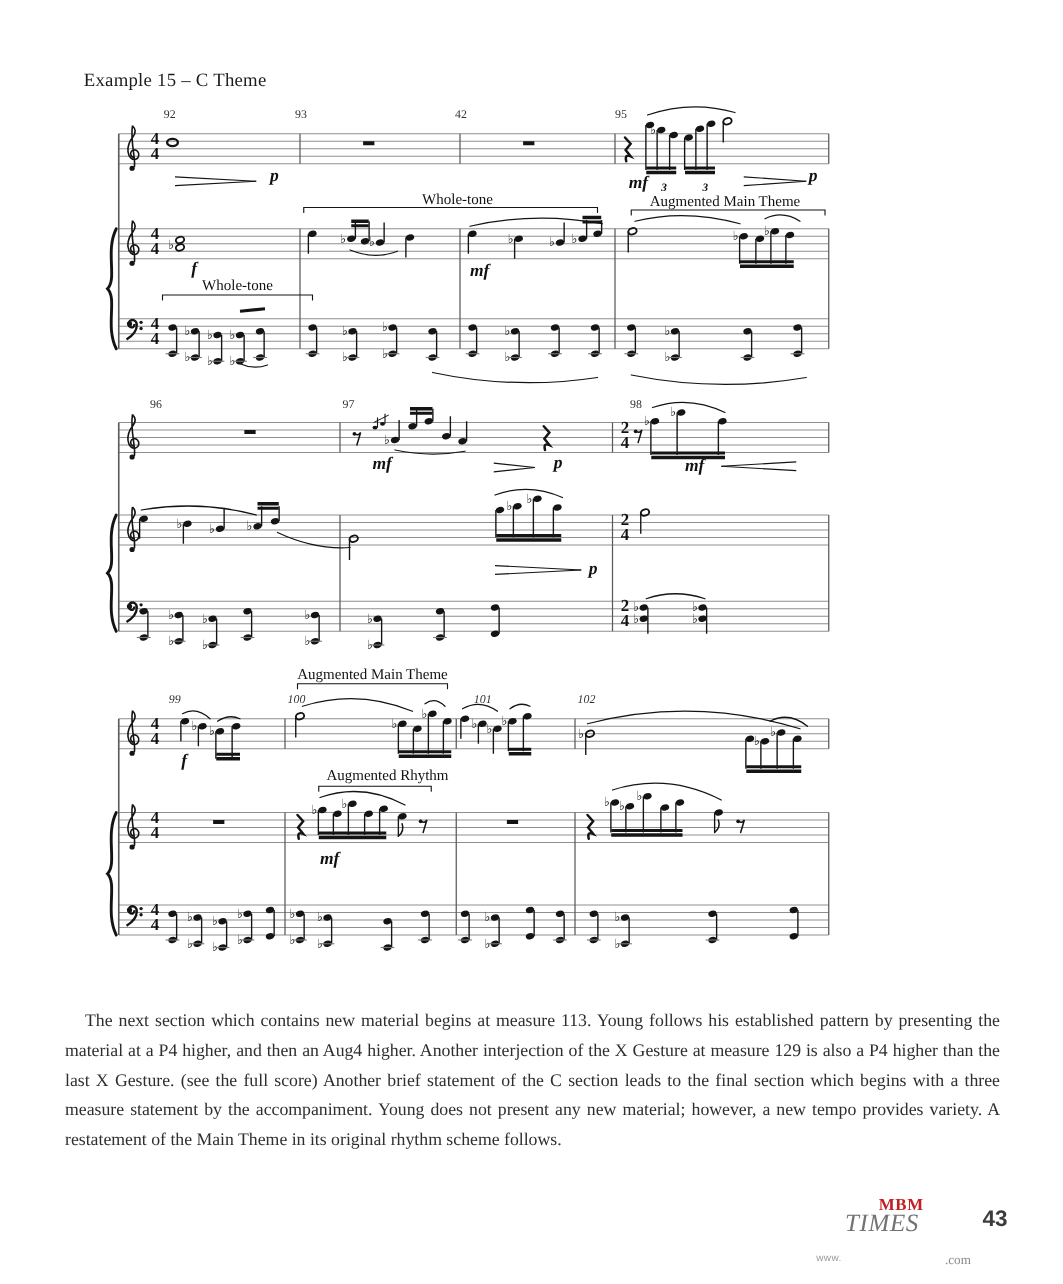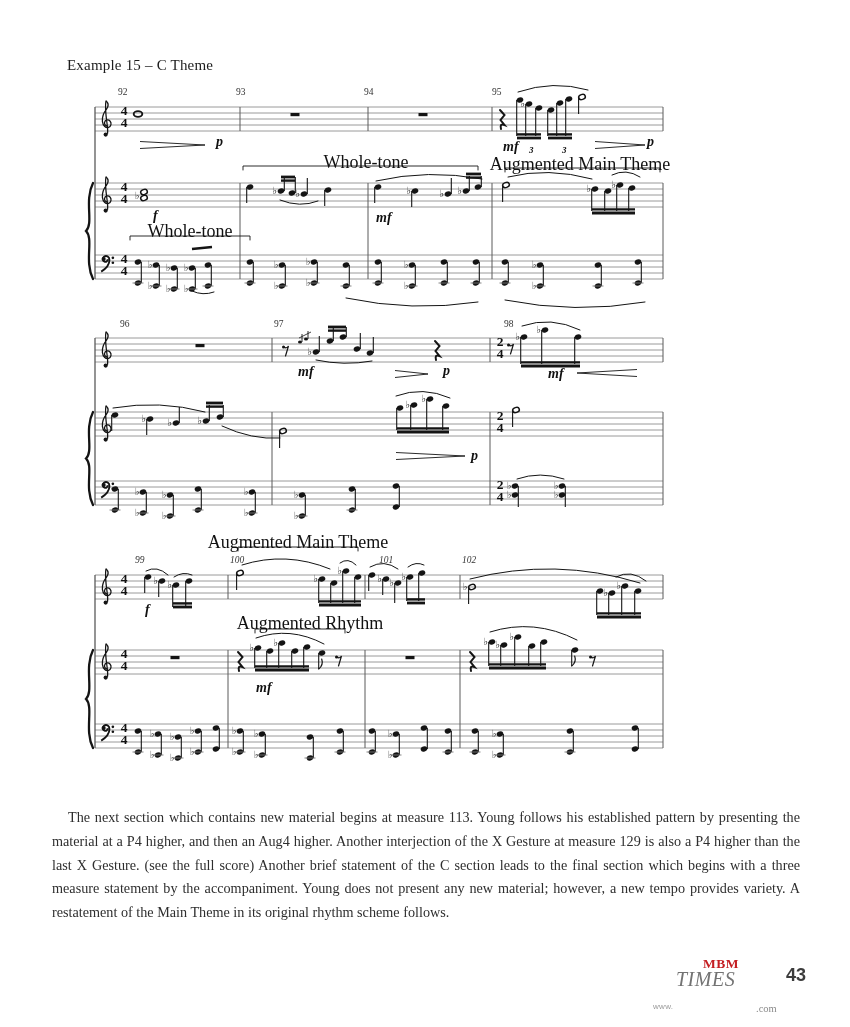--- a/index.html
+++ b/index.html
@@ -2,21 +2,21 @@
 <html><head>
 <meta charset="utf-8">
 <style>
   html,body{margin:0;padding:0;background:#fff;}
   .page{position:relative;width:850px;height:1027px;background:#ffffff;overflow:hidden;
         font-family:"Liberation Serif",serif;color:#222;}
   .t{position:absolute;white-space:nowrap;text-align:center;}
   .title{font-size:15px;color:#1c1c1c;letter-spacing:.2px;}
   .mnum{font-size:9.5px;color:#333;}
   .mnum.it{font-style:italic;}
-  .slabel{font-size:18px;color:#111;transform:translateX(-50%);}
+  .slabel{font-size:12px;color:#111;transform:translateX(-50%);}
   .dyn{font-family:"Liberation Serif",serif;font-style:italic;font-weight:bold;font-size:14px;color:#111;}
   .dyn.sm{font-size:9px;font-weight:bold;}
   .tsd{font-weight:bold;font-size:13.5px;width:16px;text-align:center;line-height:12px;color:#111;}
   .para{position:absolute;left:52px;top:806px;width:748px;margin:0;font-size:14.2px;
         line-height:23.8px;text-align:justify;text-indent:16px;color:#2e2e2e;}
   .f-www{font-family:"Liberation Sans",sans-serif;font-size:8px;color:#9a9a9a;letter-spacing:.3px;margin-top:39px;}
   .f-mbm{font-size:13.5px;font-weight:bold;letter-spacing:.5px;margin-left:31px;}
   .f-times{font-size:20px;letter-spacing:.5px;}
   .f-com{font-size:10.5px;color:#8a8a8a;}
   .f-num{font-family:"Liberation Sans",sans-serif;font-size:18px;font-weight:bold;color:#3c3c3c;}
@@ -624,23 +624,23 @@
       <ellipse cx="570" cy="752" rx="3.4" ry="2.5" transform="rotate(-18 570 752)" fill="#141414" stroke="#141414" stroke-width="0"></ellipse>
       <line x1="573.3" y1="731" x2="573.3" y2="752" stroke="#141414" stroke-width="1.1"></line>
       <line x1="564.5" y1="752" x2="575.5" y2="752" stroke="#777" stroke-width="0.9"></line>
       <ellipse cx="635" cy="728" rx="3.4" ry="2.5" transform="rotate(-18 635 728)" fill="#141414" stroke="#141414" stroke-width="0"></ellipse>
       <ellipse cx="635" cy="749" rx="3.4" ry="2.5" transform="rotate(-18 635 749)" fill="#141414" stroke="#141414" stroke-width="0"></ellipse>
       <line x1="638.3" y1="728" x2="638.3" y2="749" stroke="#141414" stroke-width="1.1"></line>
     </svg>
 
   <span class="t title" style="left:67px;top:57px">Example 15 – C Theme</span>
 
-  <span class="t mnum" style="left:118px;top:87px">92</span>
+  <span class="t mnum" style="left:131px;top:87px">92</span>
   <span class="t mnum" style="left:236px;top:87px">93</span>
-  <span class="t mnum" style="left:364px;top:87px">94</span>
+  <span class="t mnum" style="left:364px;top:87px">42</span>
   <span class="t mnum" style="left:492px;top:87px">95</span>
 
   <span class="t tsd" style="left:116px;top:105px">4</span>
   <span class="t tsd" style="left:116px;top:117px">4</span>
   <span class="t tsd" style="left:116px;top:181px">4</span>
   <span class="t tsd" style="left:116px;top:193px">4</span>
   <span class="t tsd" style="left:116px;top:253px">4</span>
   <span class="t tsd" style="left:116px;top:265px">4</span>
 
   <span class="t dyn" style="left:216px;top:134px">p</span>

